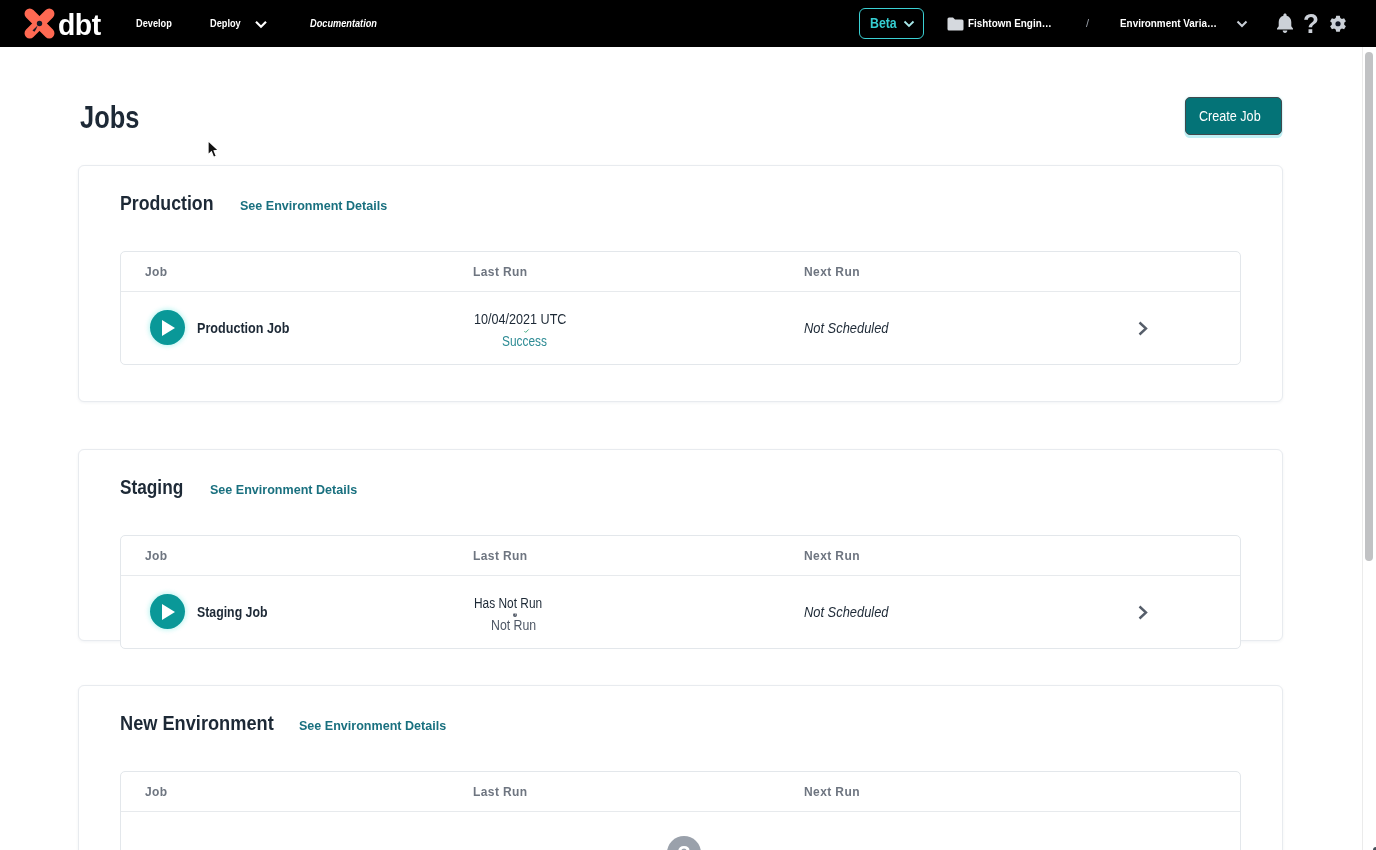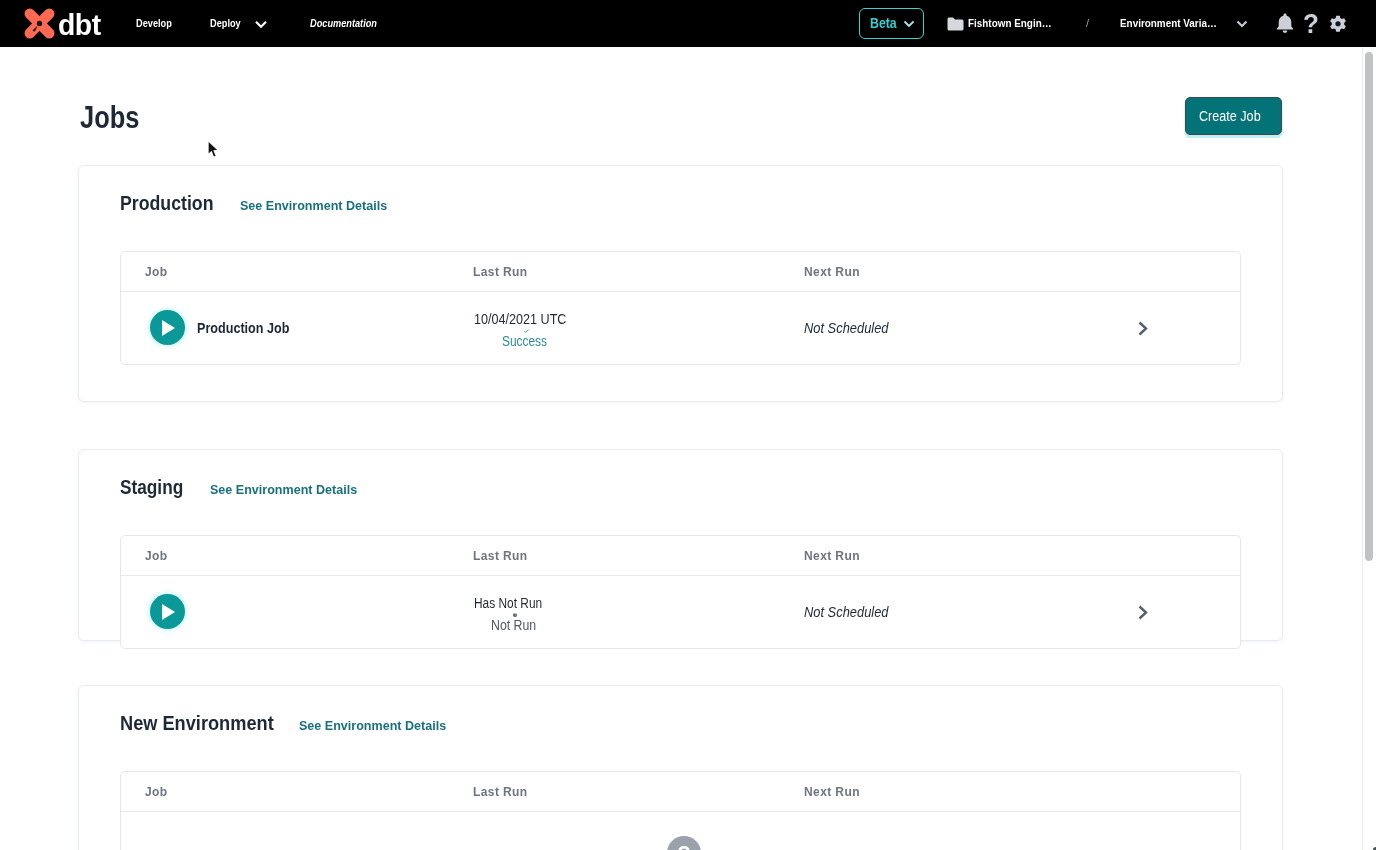--- a/index.html
+++ b/index.html
@@ -167,20 +167,21 @@
       <span class="c1">Job</span>
         <span class="c2">Last Run</span>
         <span class="c3">Next Run</span>
     </div>
     <div class="trow">
       <div class="play">
           <svg width="13" height="16" viewBox="0 0 13 16">
             <path d="M0 0 L13 8 L0 16 Z" fill="#fff"></path>
           </svg>
         </div>
+      <span class="jobname"><span class="sx88">Staging Job</span></span>
       <div class="cell2">
         <div class="l1"><span class="sx85">Has Not Run</span></div>
         <div class="l2">
           <svg width="16" height="16" viewBox="0 0 16 16">
             <circle cx="8" cy="8" r="7.8" fill="#4a5260"></circle>
             <text x="8" y="12.2" text-anchor="middle" font-size="11.5" font-weight="bold" fill="#fff" font-family="Liberation Sans">?</text>
           </svg>
           <span class="notrun sx88">Not Run</span>
         </div>
       </div>

